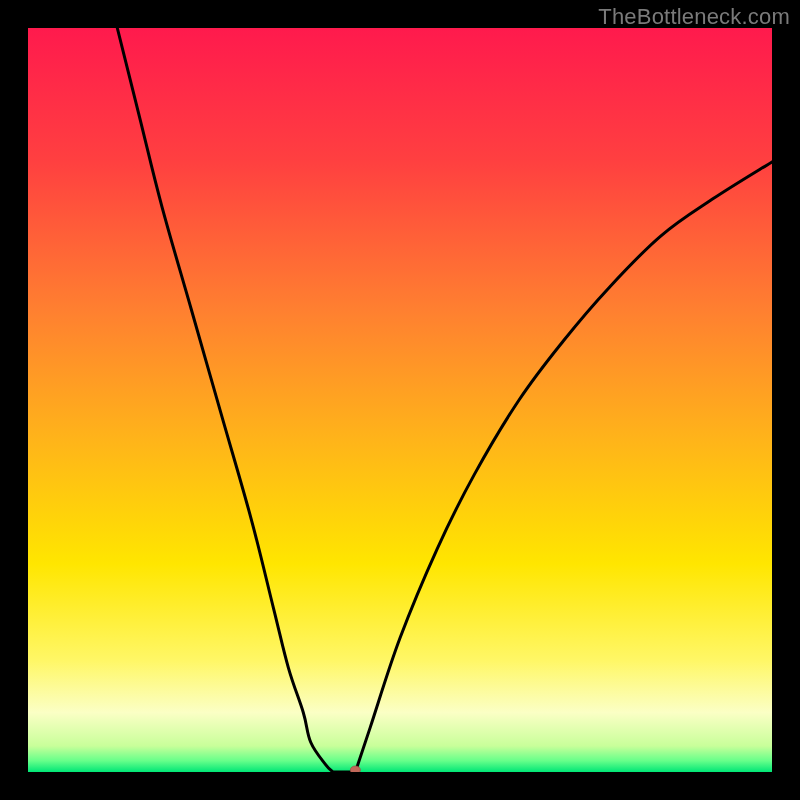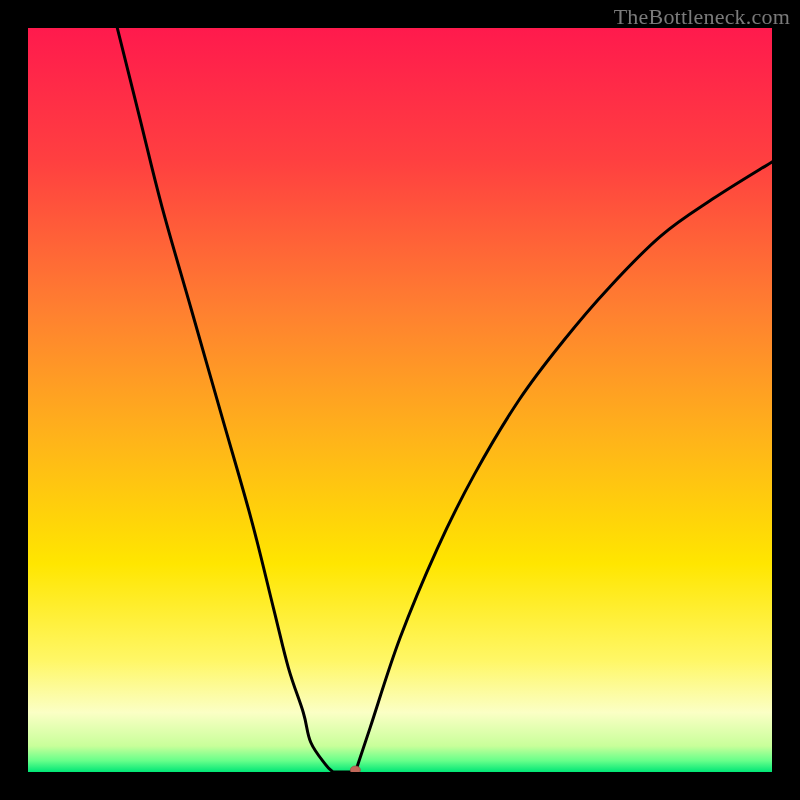--- a/index.html
+++ b/index.html
@@ -9,21 +9,20 @@
     height: 800px;
     background: #000;
     font-family: Arial, Helvetica, sans-serif;
     overflow: hidden;
   }
   .frame {
     position: relative;
     width: 800px;
     height: 800px;
     background: #000;
-    font-family: Liberation Serif, serif;
   }
   .plot-area {
     position: absolute;
     left: 28px;
     top: 28px;
     width: 744px;
     height: 744px;
     overflow: hidden;
   }
   .watermark {

